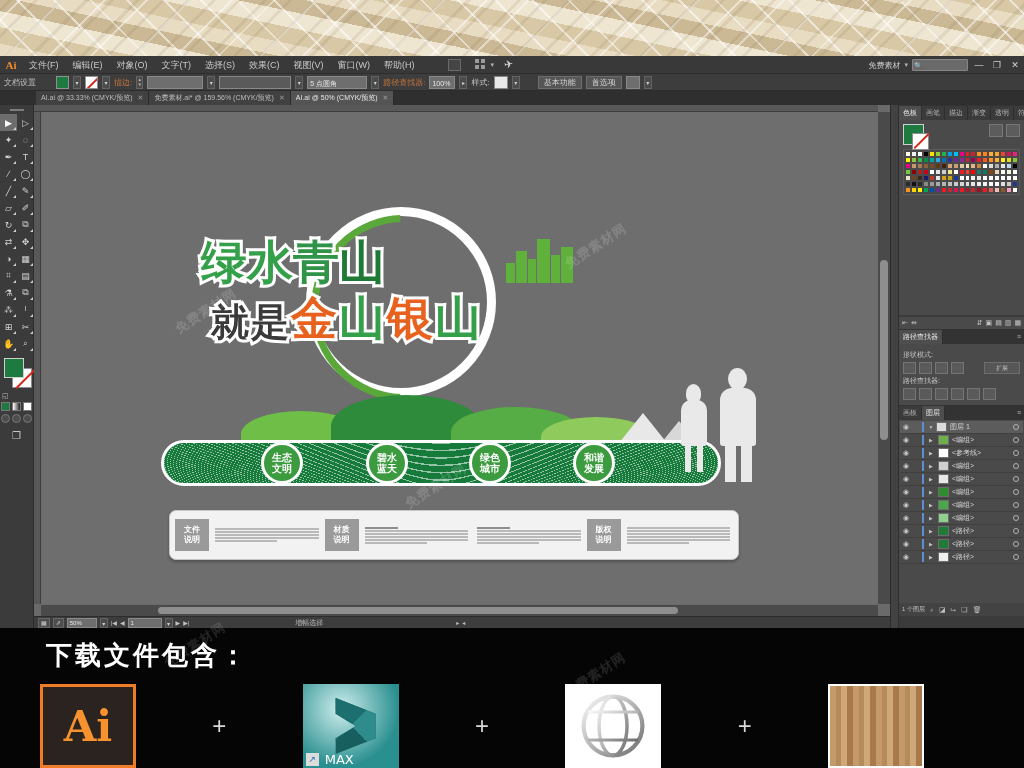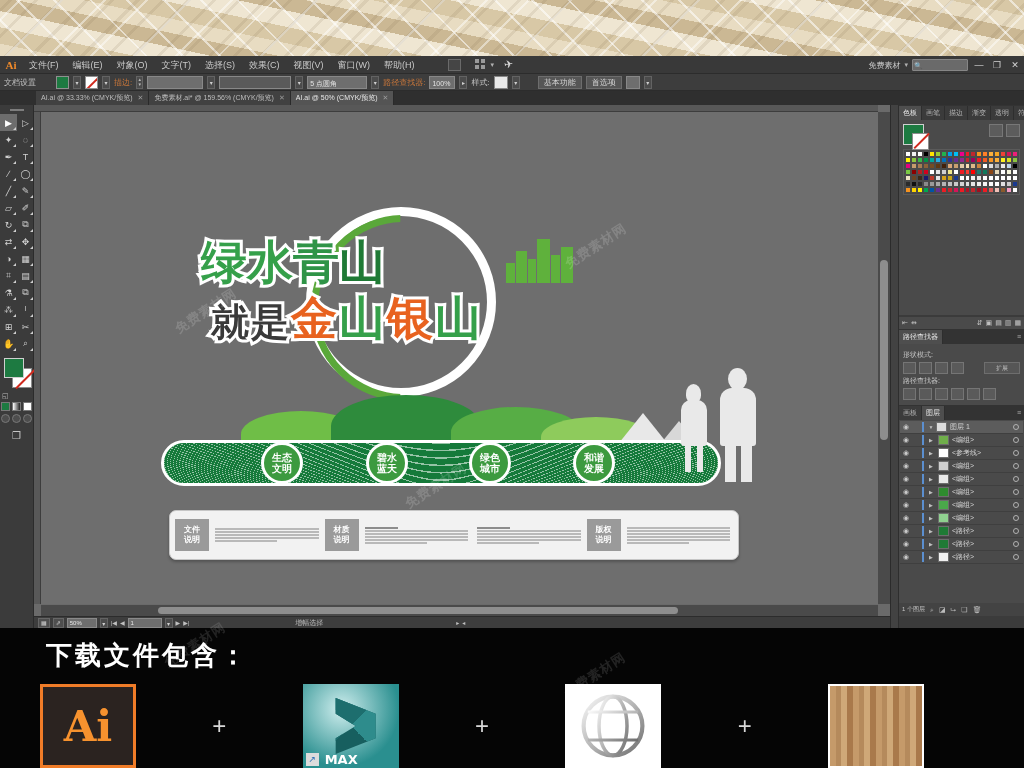--- a/index.html
+++ b/index.html
@@ -201,21 +201,21 @@
   .ico-ai{ width:96px;height:84px;background:#2b2320;border:3px solid #f07c28;display:flex;
            align-items:center;justify-content:center;color:#f7922e;font-size:42px;font-weight:bold;
            font-family:"DejaVu Serif",serif;position:relative;}
   .ico-max{ width:96px;height:84px;background:radial-gradient(circle at 40% 30%,#cfeeee,#2a8f8f 70%);
             display:flex;align-items:center;justify-content:center;position:relative;}
   .max-cube{ width:50px;height:56px;background:
       linear-gradient(135deg,#1d6e6e 50%,transparent 50%),
       linear-gradient(225deg,#2e8c8c 50%,transparent 50%);
       clip-path:polygon(20% 0,100% 28%,100% 72%,20% 100%,20% 72%,60% 50%,20% 28%);
       background-color:#175f5f;}
-  .max-txt{ position:absolute;left:22px;bottom:1px;color:#fff;font-size:13px;font-weight:bold;font-family:"DejaVu Sans",sans-serif;}
+  .max-txt{ position:absolute;left:22px;bottom:1px;color:#fff;font-size:13px;font-weight:normal;font-family:"DejaVu Sans",sans-serif;}
   .max-arrow{ position:absolute;left:3px;bottom:2px;width:13px;height:13px;background:#dcdcdc;color:#2b6fb5;font-size:9px;text-align:center;line-height:13px;}
   .ico-globe{ width:96px;height:84px;background:#fff;display:flex;align-items:center;justify-content:center;}
   .ico-wood{ width:96px;height:84px;border:2px solid #fff;
      background:repeating-linear-gradient(90deg,#c59a6a 0 6px,#b58a5c 6px 11px,#cfa878 11px 17px,#a9794b 17px 23px);}
 
   .watermark{ position:absolute;color:rgba(255,255,255,.16);font-size:13px;font-weight:bold;
               transform:rotate(-33deg);font-family:"DejaVu Sans",sans-serif;pointer-events:none;
               letter-spacing:1px;}
 </style>
 </head>

